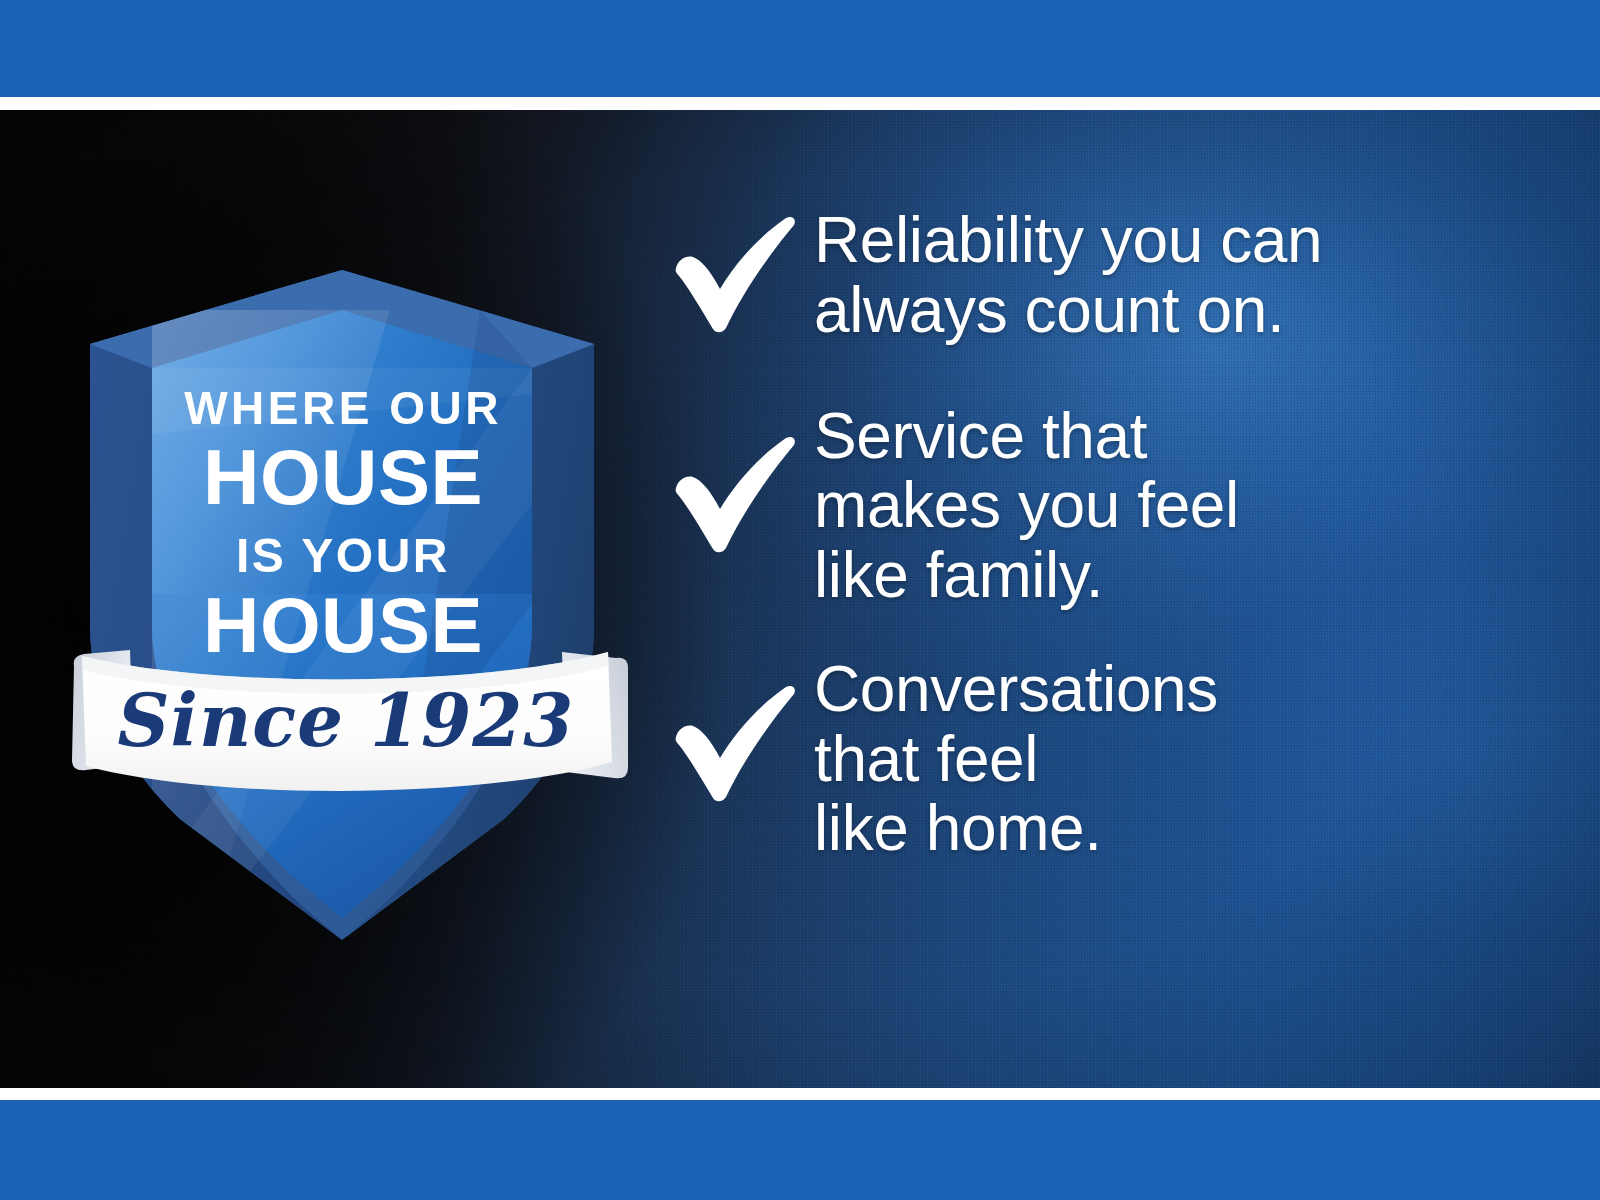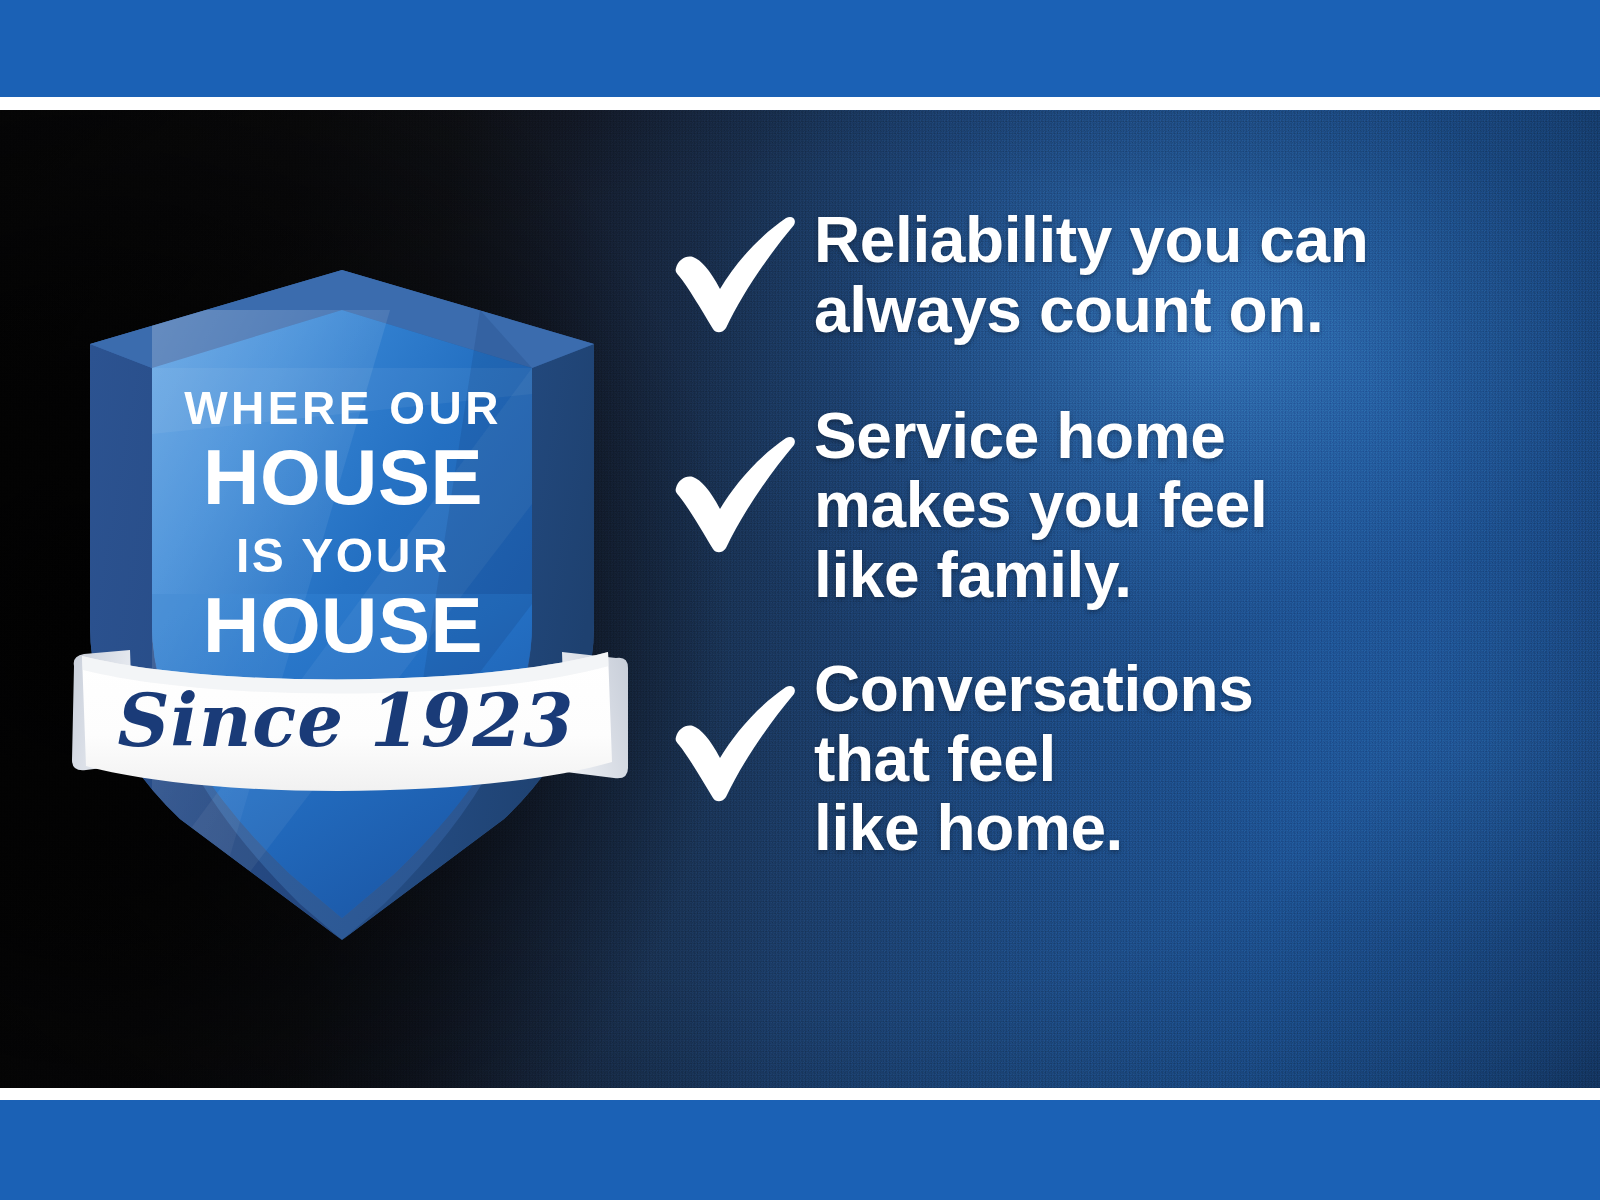--- a/index.html
+++ b/index.html
@@ -154,21 +154,21 @@
     flex: 0 0 auto;
     width: 132px;
     height: 118px;
     margin-right: 14px;
     margin-top: 14px;
   }
   .bullet .tick svg { display: block; width: 100%; height: 100%; }
   .bullet .copy {
     color: #ffffff;
     font-family: "Liberation Sans Narrow", "Liberation Sans", sans-serif;
-    font-weight: bold;
+    font-weight: normal;
     font-size: 64px;
     line-height: 1.09;
     letter-spacing: -0.4px;
     white-space: pre-line;
     text-shadow: 0 2px 5px rgba(0,0,0,0.30);
   }
   .bullet.b1 { margin-bottom: 56px; }
   .bullet.b1 .tick { margin-top: 10px; }
   .bullet.b2 { margin-bottom: 44px; }
   .bullet.b2 .tick { margin-top: 34px; }
@@ -297,21 +297,21 @@
         <div class="copy">Reliability you can
 always count on.</div>
       </div>
 
       <div class="bullet b2">
         <div class="tick">
           <svg viewBox="0 0 132 118" xmlns="http://www.w3.org/2000/svg">
             <path d="M8 52 C10 44 18 39 25 41 C33 44 42 54 52 73 C66 49 90 21 118 2 C124 -1 129 3 126 9 C100 40 74 78 58 112 C55 117 48 118 45 113 C33 93 20 71 11 60 C8 57 7 55 8 52 Z" fill="#ffffff"></path>
           </svg>
         </div>
-        <div class="copy">Service home
+        <div class="copy">Service that
 makes you feel
 like family.</div>
       </div>
 
       <div class="bullet b3">
         <div class="tick">
           <svg viewBox="0 0 132 118" xmlns="http://www.w3.org/2000/svg">
             <path d="M8 52 C10 44 18 39 25 41 C33 44 42 54 52 73 C66 49 90 21 118 2 C124 -1 129 3 126 9 C100 40 74 78 58 112 C55 117 48 118 45 113 C33 93 20 71 11 60 C8 57 7 55 8 52 Z" fill="#ffffff"></path>
           </svg>
         </div>

